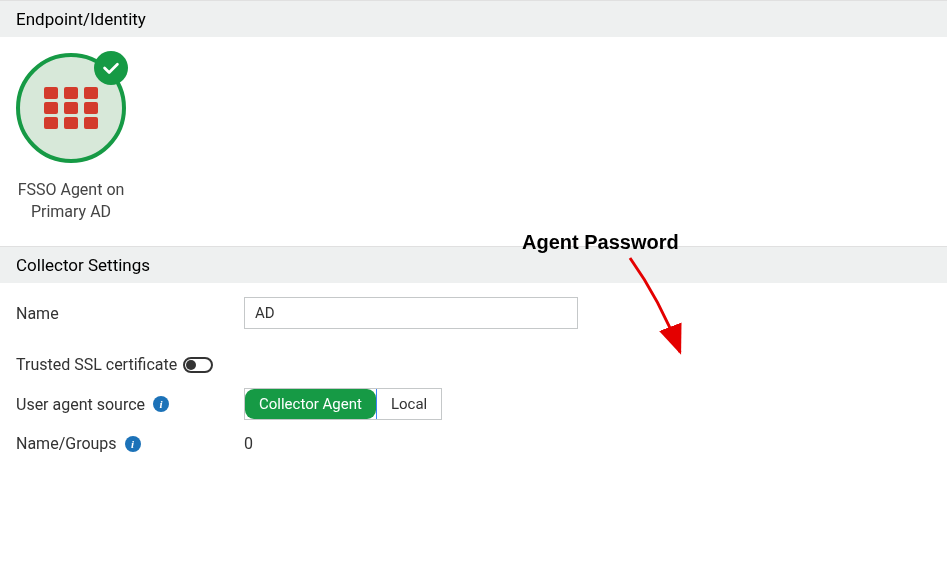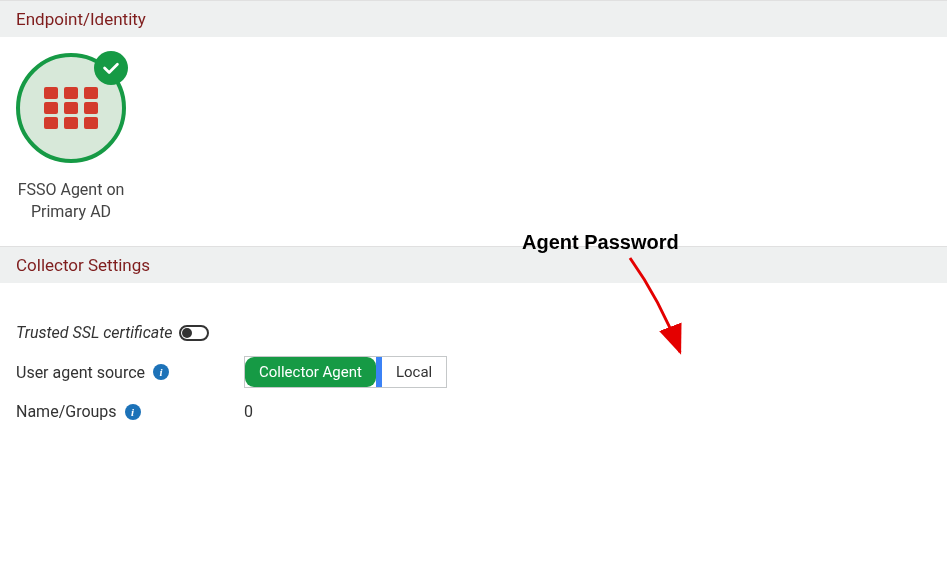--- a/index.html
+++ b/index.html
@@ -1,17 +1,17 @@
 <!DOCTYPE html>
 <html><head>
   <meta charset="utf-8">
   <style>
     * { box-sizing: border-box; margin: 0; padding: 0; font-family: -apple-system, BlinkMacSystemFont, "Segoe UI", Roboto, Helvetica, Arial, sans-serif; }
     body { width: 947px; height: 563px; background: #fff; color: #333; font-size: 15px; position: relative; }
-    .section-header { background: #eef0f0; padding: 8px 16px; font-size: 17px; color: #7f1d1d; border-top: 1px solid #e0e0e0; }
+    .section-header { background: #eef0f0; padding: 8px 16px; font-size: 17px; color: #000000; border-top: 1px solid #e0e0e0; }
     .section-body { padding: 16px 16px 24px 16px; }
     .card { text-align: center; display: inline-block; }
     .card-icon-wrap { position: relative; width: 110px; height: 110px; margin: 0 auto 10px auto; }
     .outer-ring { width: 110px; height: 110px; border: 4px solid #169a45; border-radius: 50%; background: #d7e8d9; position: relative; display: flex; align-items: center; justify-content: center; }
     .forti-grid { width: 54px; height: 42px; position: relative; }
     .forti-grid .blk { position: absolute; background: #d33b2c; border-radius: 2px; }
     .b1 { left: 0; top: 0; width: 14px; height: 12px; border-top-left-radius: 6px; }
     .b2 { left: 20px; top: 0; width: 14px; height: 12px; }
     .b3 { left: 40px; top: 0; width: 14px; height: 12px; border-top-right-radius: 6px; }
     .b4 { left: 0; top: 15px; width: 14px; height: 12px; }
@@ -32,21 +32,21 @@
     .input.w1 { width: 334px; }
     .dash { margin: 0 8px; }
     .pw-wrap { border: 4px solid #e40000; padding: 2px; display: inline-flex; }
     .input.pw { width: 220px; letter-spacing: 4px; font-size: 22px; height: 32px; padding-top: 0; padding-bottom: 0; line-height: 28px; }
     .add-btn { width: 32px; height: 32px; border: 1px solid #c5c8c9; background: #fff; margin-left: 10px; display: inline-flex; align-items: center; justify-content: center; font-size: 20px; font-weight: bold; cursor: pointer; }
     .toggle { width: 30px; height: 16px; border: 2px solid #333; border-radius: 10px; display: inline-block; position: relative; margin-left: 6px; cursor: pointer; }
     .toggle .knob { position: absolute; left: 1px; top: 1px; width: 10px; height: 10px; background: #333; border-radius: 50%; }
     .btngroup { display: inline-flex; border: 1px solid #c5c8c9; }
     .bg-btn { padding: 6px 14px; font-size: 15px; cursor: pointer; background: #fff; }
     .bg-btn.active { background: #169a45; color: #fff; border-radius: 9px; }
-    .bg-btn + .bg-btn { border-left: 6px solid #3b82f6; }
+    .bg-btn + .bg-btn { border-left: 1px solid #3b82f6; }
     .info-icon { width: 16px; height: 16px; background: #1c72b8; color: #fff; border-radius: 50%; display: inline-flex; align-items: center; justify-content: center; font-size: 11px; font-weight: bold; font-style: italic; font-family: Georgia, serif; }
     .value-text { font-size: 16px; }
     .annotation { position: absolute; font-family: Arial, sans-serif; }
     .annotation.label { left: 522px; top: 231px; font-size: 20px; font-weight: bold; color: #000; text-align: right; }
   </style>
 </head>
 <body>
 
 <div class="section-header">Endpoint/Identity</div>
 
@@ -76,23 +76,27 @@
       <span>FSSO Agent on</span><br>
       <span>Primary AD</span>
     </div>
   </div>
 </div>
 
 <div class="section-header">Collector Settings</div>
 
 <div class="form-area">
 
+  <div class="row">
+    <div class="label">Name</div>
+    <input class="input w1" value="AD" style="">
+  </div>
 
 
-  <div class="row tight" style="margin-top:26px;font-style:italic;">
+  <div class="row tight" style="margin-top:26px;">
     <div class="label">
       <span>Trusted SSL certificate</span>
       <span class="toggle">
           <span class="knob"></span>
         </span>
     </div>
   </div>
 
   <div class="row tight">
     <div class="label">

